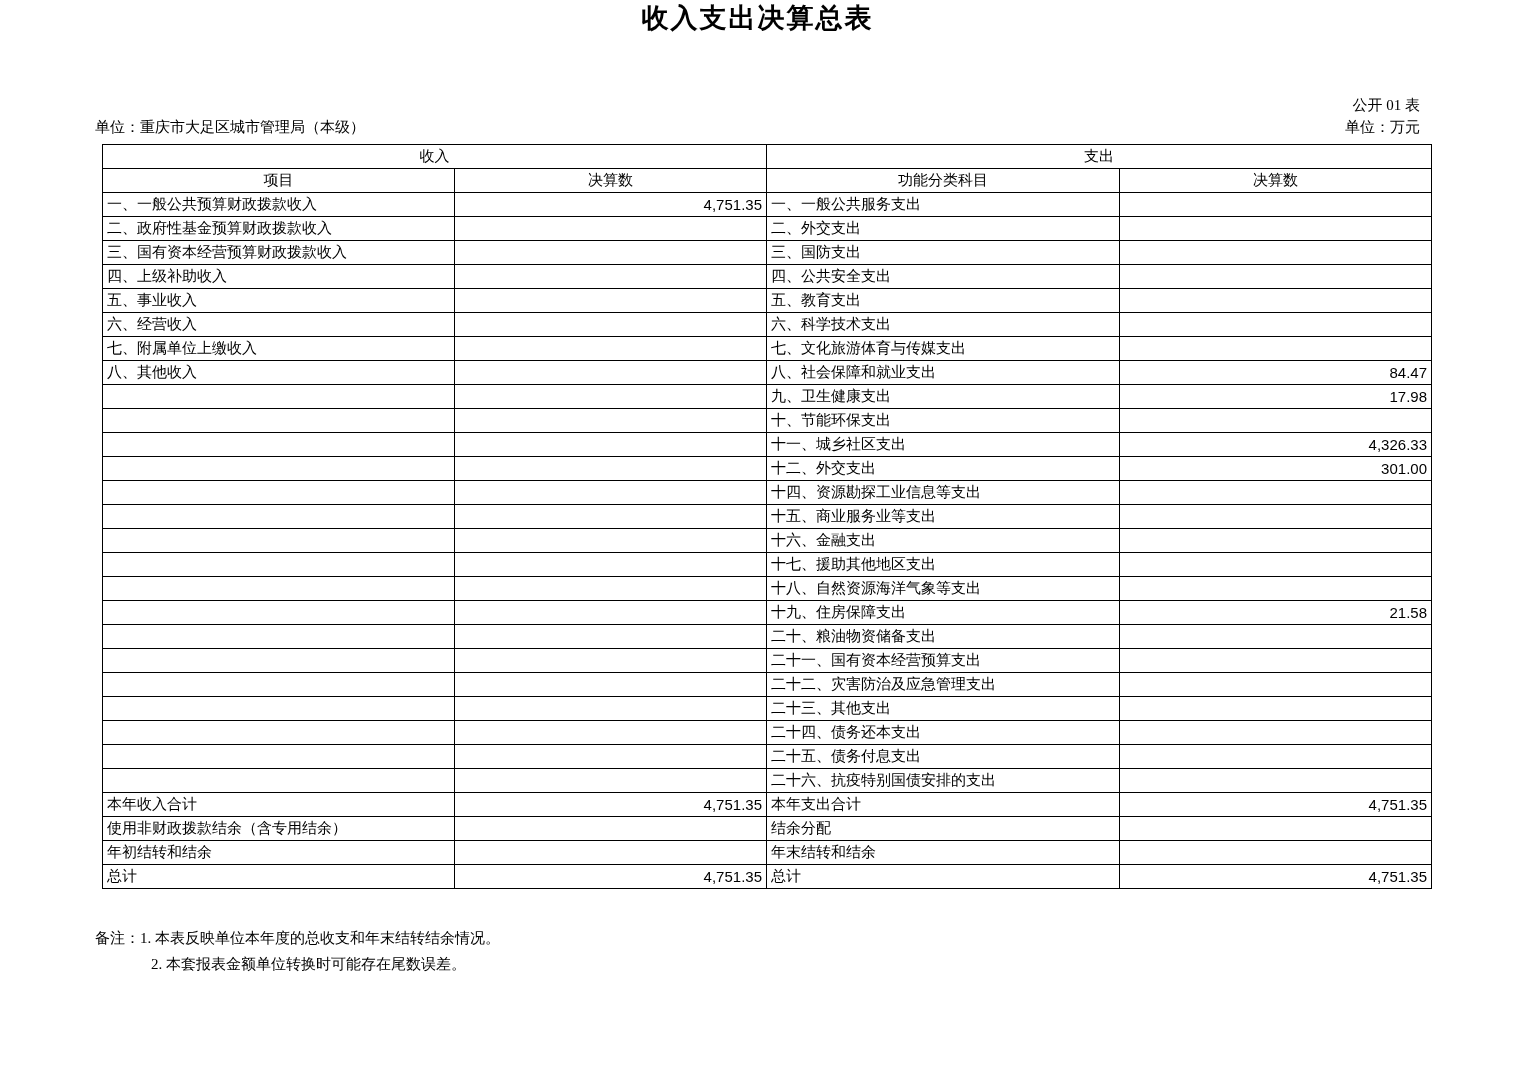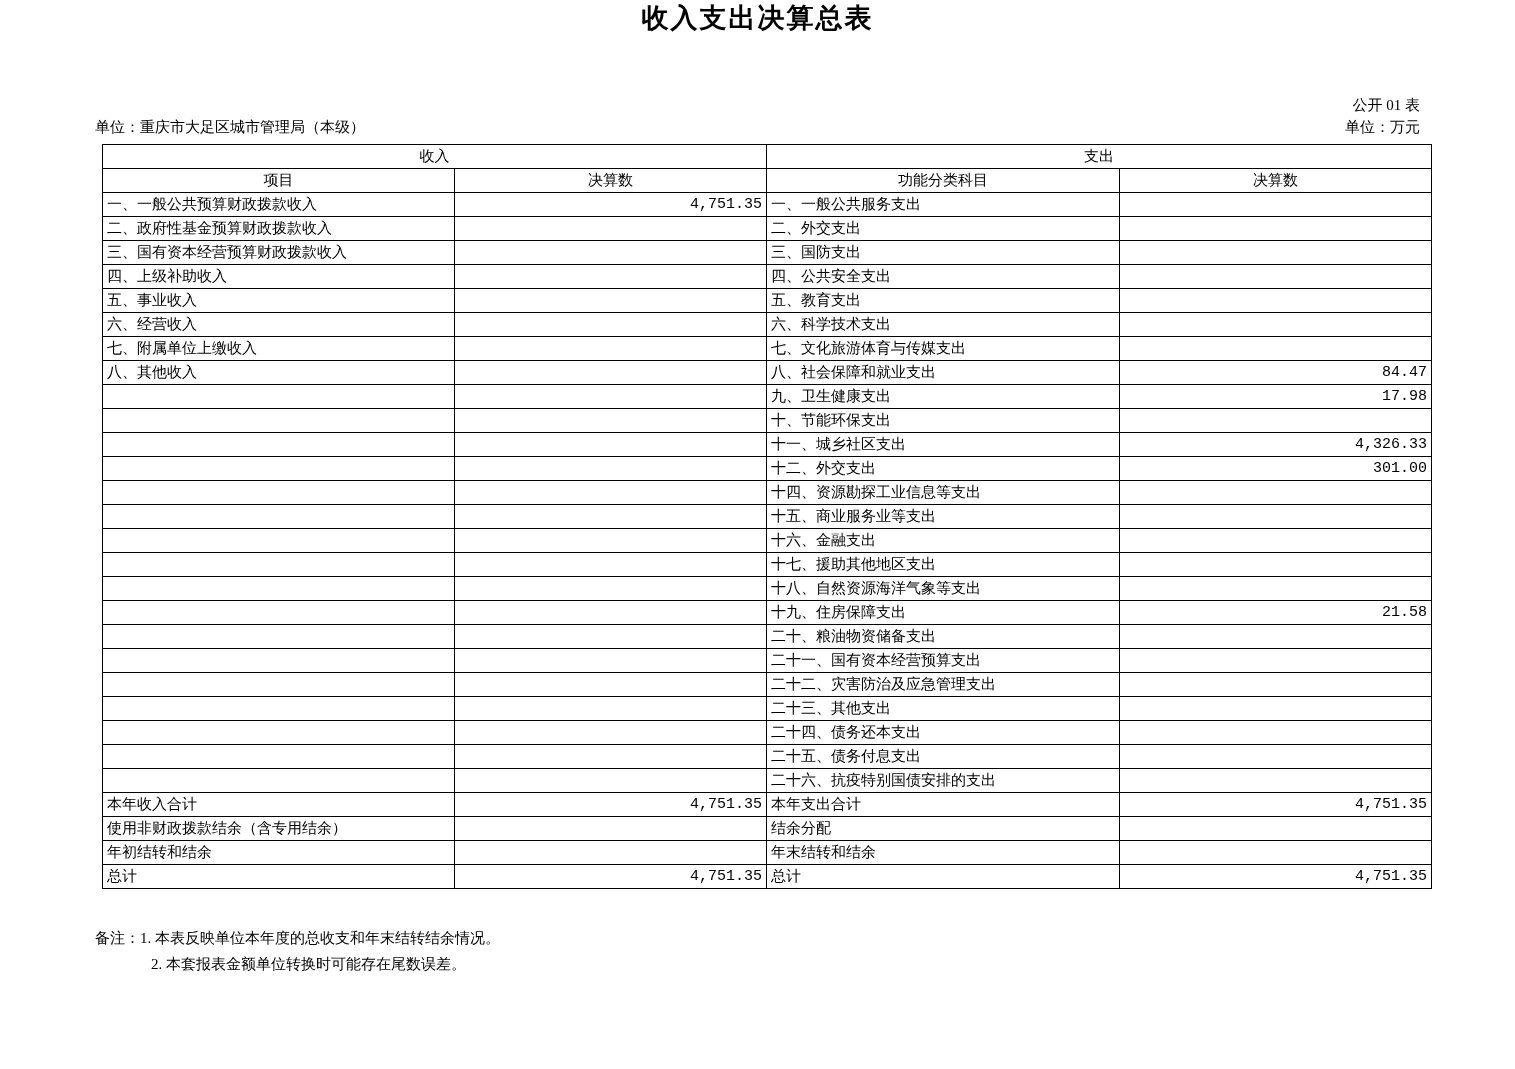--- a/index.html
+++ b/index.html
@@ -65,21 +65,21 @@
   .col-a { width: 352px; }
   .col-b { width: 312px; }
   .col-c { width: 353px; }
   .col-d { width: 312px; }
   .hdr-center {
     text-align: center;
   }
   .num {
     text-align: right;
     padding-right: 8px;
-    font-family: Liberation Mono, monospace;
+    font-family: Liberation Sans, sans-serif;
   }
   .lbl {
     text-align: left;
     padding-left: 8px;
   }
   .ctr {
     text-align: left;
   }
   .notes {
     position: absolute;

